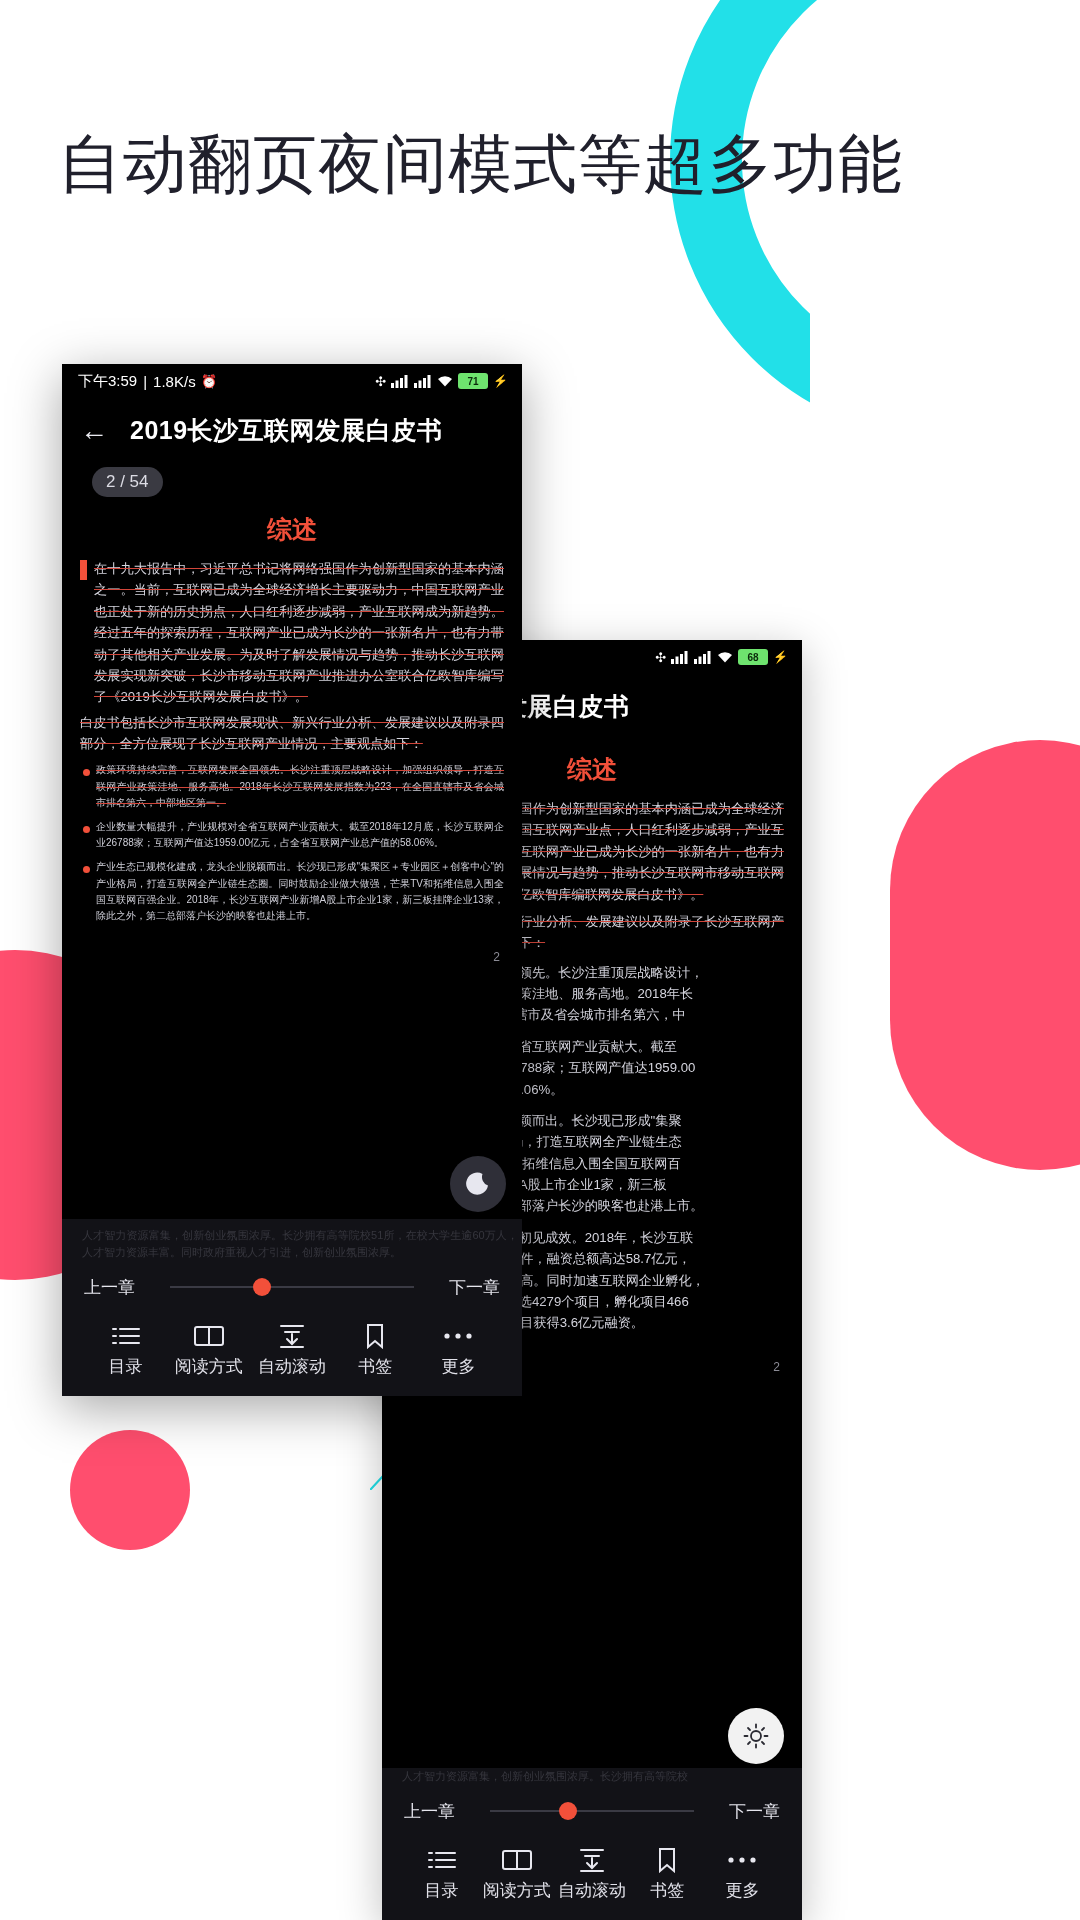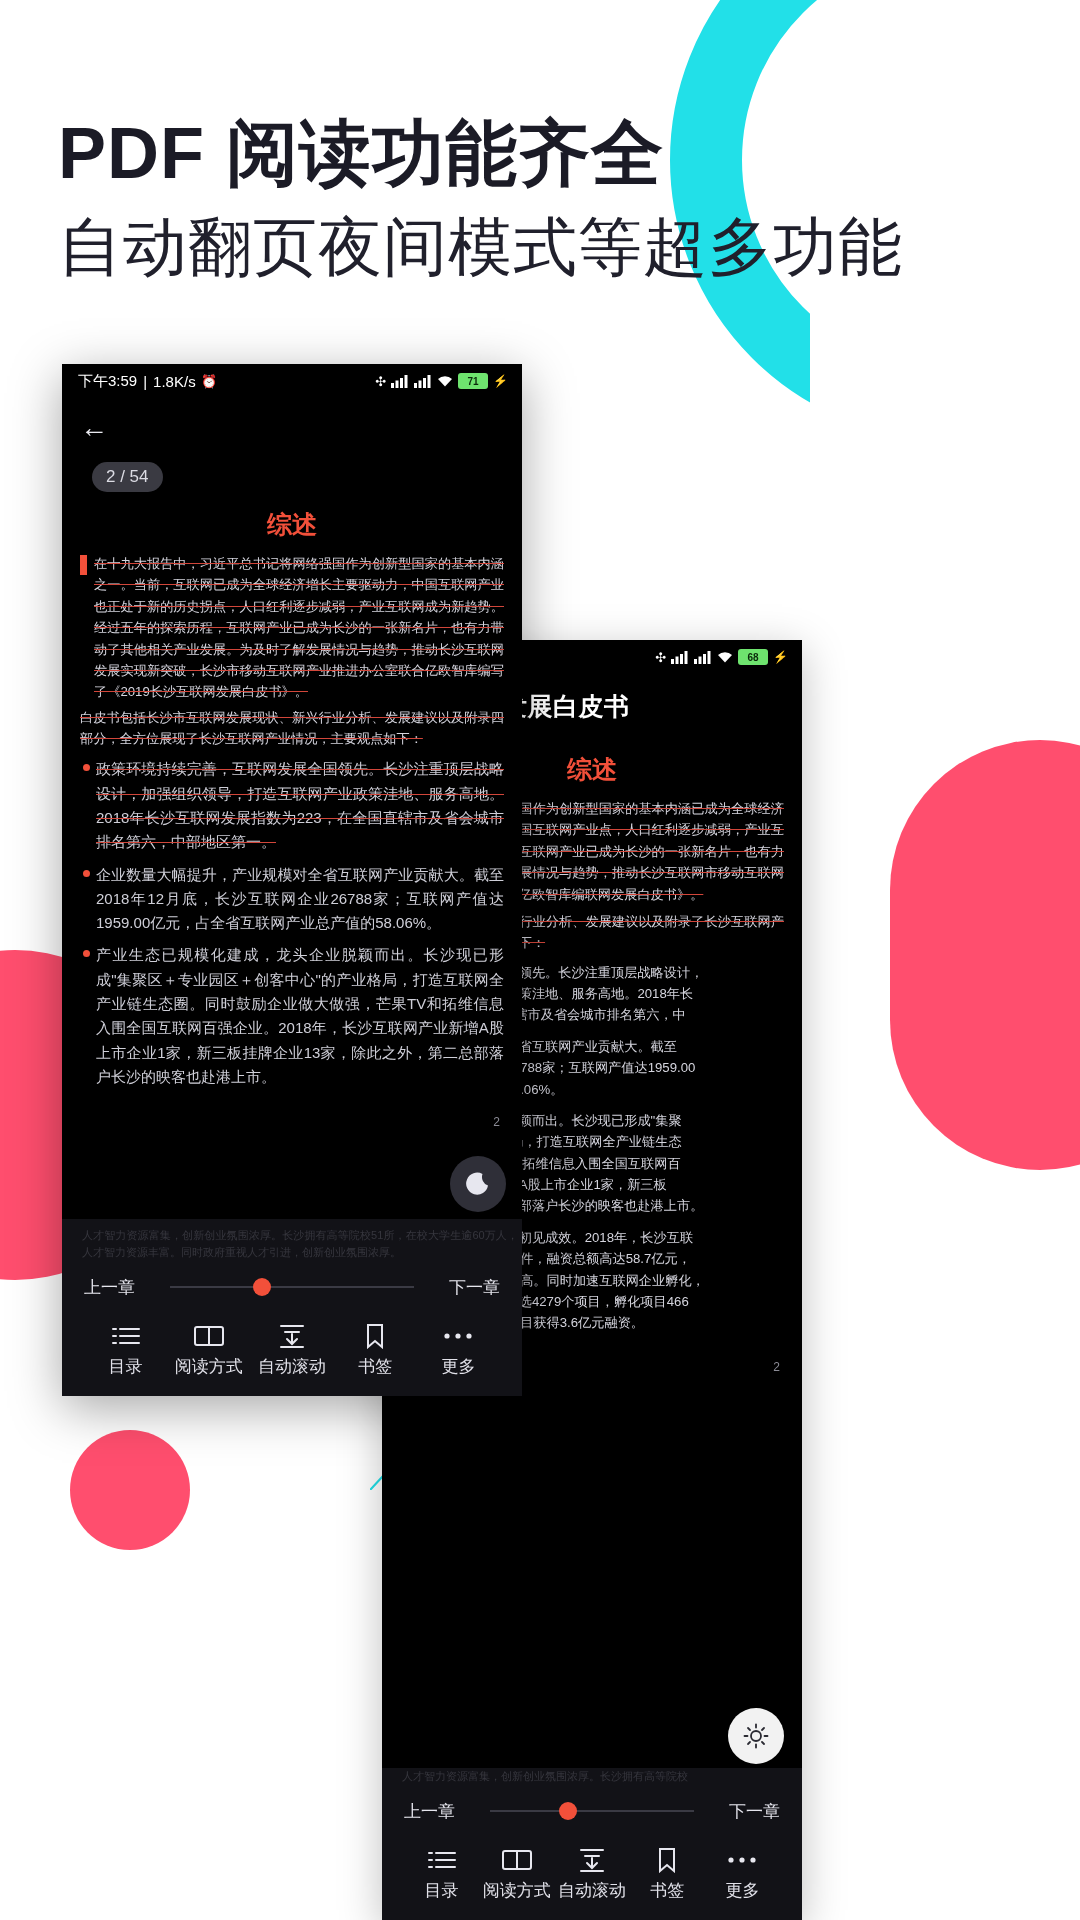--- a/index.html
+++ b/index.html
@@ -111,21 +111,21 @@
     font-size: 13.2px; line-height: 1.62; text-align: justify;
     color: #d5d5de; position: relative;
   }
   .para.struck { text-decoration: line-through; text-decoration-color: #d2463a; }
   .para.struck2 { text-decoration: line-through; text-decoration-color: #d2463a; }
   .marker {
     position: absolute; left: 0; top: 2px; width: 7px; height: 20px; background: #f2503a;
   }
   .para-indent { padding-left: 14px; }
   .bullets { margin-top: 8px; padding-left: 16px; }
-  .bullet { position: relative; font-size: 15px; line-height: 1.62; margin-bottom: 8px; text-align: justify; }
+  .bullet { position: relative; font-size: 10px; line-height: 1.62; margin-bottom: 8px; text-align: justify; }
   .bullet:before {
     content: ""; position: absolute; left: -13px; top: 7px;
     width: 7px; height: 7px; border-radius: 50%; background: #f2503a;
   }
   .bullet.struck { text-decoration: line-through; text-decoration-color: #d2463a; }
   .pagenum { text-align: right; color: #8b8b95; font-size: 12px; margin-top: 26px; padding-right: 4px; }
 
   
   .fab {
     position: absolute; width: 56px; height: 56px; border-radius: 50%;
@@ -187,21 +187,20 @@
   <svg class="deco cyan-curves" viewBox="0 0 120 150">
     <g fill="none" stroke="#22E0E8" stroke-width="2.2">
       <path d="M0 150 C 40 110, 70 60, 60 0"></path>
       <path d="M14 150 C 54 110, 84 60, 74 0"></path>
       <path d="M28 150 C 68 110, 98 60, 88 0"></path>
       <path d="M42 150 C 82 110, 112 60, 102 0"></path>
     </g>
   </svg>
 
   <div class="headline">
-    <div class="l1">PDF 阅读功能齐全</div>
     <div class="l2">自动翻页夜间模式等超多功能</div>
   </div>
 
   <div class="phone phone-back">
     <div class="statusbar">
       <div class="sb-left"></div>
       <div class="sb-right">
         <span class="sb-icon">✣</span>
         <svg width="18" height="14" viewBox="0 0 18 14">
           <rect x="0" y="9" width="3" height="5" fill="#fff"></rect>
@@ -367,20 +366,21 @@
         <svg width="16" height="14" viewBox="0 0 16 14">
           <path d="M8 12.5 L1 5 A10 10 0 0 1 15 5 Z" fill="#fff"></path>
         </svg>
         <span class="battery">71</span>
         <span class="bolt">⚡</span>
       </div>
     </div>
 
     <div class="titlebar">
       <span class="back-arrow">←</span>
+      <span class="doc-title">2019长沙互联网发展白皮书</span>
     </div>
 
     <div class="page-badge">2 / 54</div>
 
     <div class="docbody">
       <div class="sec-title">综述</div>
       <div style="position:relative">
         <span class="marker"></span>
         <div class="para struck para-indent">在十九大报告中，习近平总书记将网络强国作为创新型国家的基本内涵之一。当前，互联网已成为全球经济增长主要驱动力，中国互联网产业也正处于新的历史拐点，人口红利逐步减弱，产业互联网成为新趋势。经过五年的探索历程，互联网产业已成为长沙的一张新名片，也有力带动了其他相关产业发展。为及时了解发展情况与趋势，推动长沙互联网发展实现新突破，长沙市移动互联网产业推进办公室联合亿欧智库编写了《2019长沙互联网发展白皮书》。</div>
       </div>

